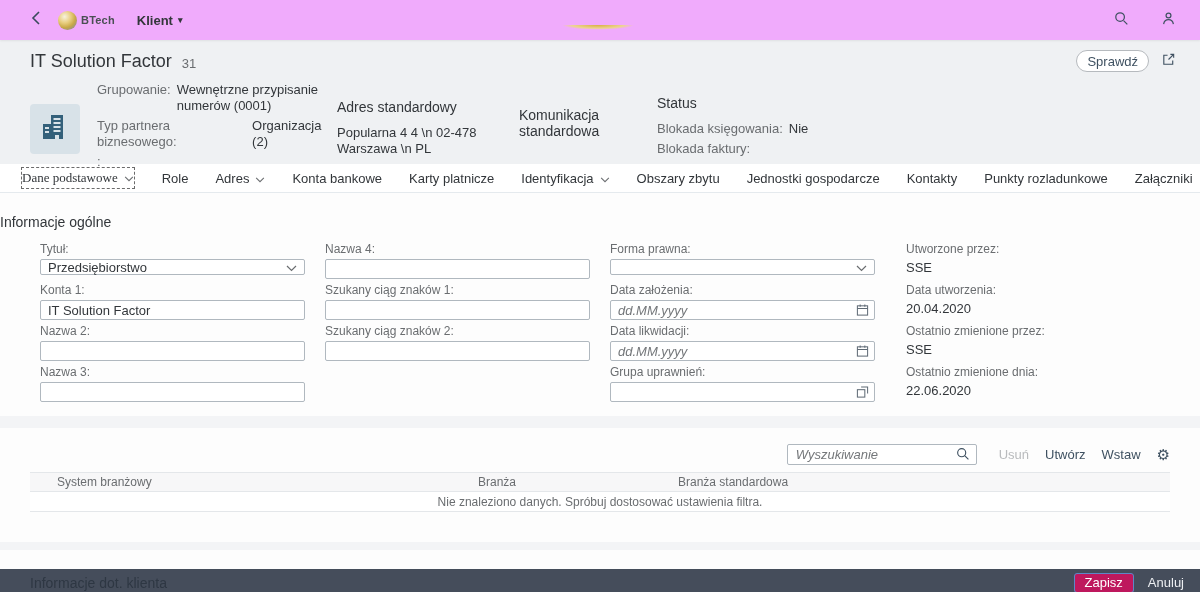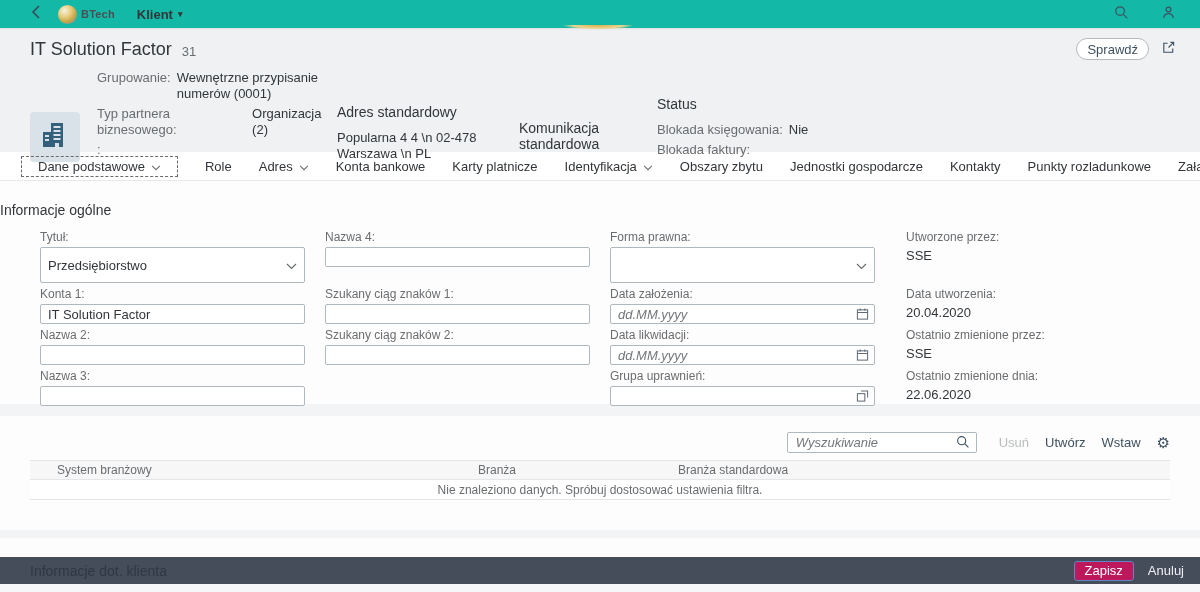--- a/index.html
+++ b/index.html
@@ -1,21 +1,21 @@
 <!DOCTYPE html>
 <html><head>
 <meta charset="utf-8">
 <style>
   * { margin:0; padding:0; box-sizing:border-box; }
   html,body { background:#e9ebee; }
   body { font-family:"Liberation Sans", sans-serif; color:#32363a; }
   .page { position:relative; width:1200px; height:592px; background:#f6f7f8; overflow:hidden; margin:0 auto; }
 
   
-  .shell { position:relative; height:28px; background:#14b8a6; display:flex; align-items:center;
+  .shell { position:relative; height:40px; background:#f0abfc; display:flex; align-items:center;
            padding:0 24px 0 30px; box-shadow:0 1px 2px rgba(0,0,0,.07); z-index:5; }
   .shell .back { display:flex; align-items:center; cursor:pointer; margin-right:16px; }
   .brand { display:flex; align-items:center; gap:4px; margin-right:22px; cursor:pointer; }
   .brand-sphere { width:19px; height:19px; border-radius:50%;
       background:radial-gradient(circle at 35% 30%, #f7f2df 0%, #e8cd7e 35%, #c8a847 60%, #8f8f8f 85%, #6f6f6f 100%); }
   .brand-name { font-size:11px; font-weight:bold; color:#4a4f54; letter-spacing:.2px; }
   .app-title { display:flex; align-items:center; gap:5px; font-size:13px; font-weight:bold; color:#32363a; cursor:pointer; }
   .app-title .caret { font-size:9px; color:#32363a; }
   .shell-right { margin-left:auto; display:flex; align-items:center; gap:32px; }
   .icon-btn { display:flex; align-items:center; justify-content:center; cursor:pointer; background:none; border:none; }
@@ -24,52 +24,52 @@
       border-radius:0 0 46px 46px / 0 0 6px 6px; }
 
   
   .obj-header { height:124px; background:#eff1f3; padding:0 24px 0 30px; }
   .title-row { height:42px; display:flex; align-items:center; }
   .obj-title { font-size:18px; color:#32363a; }
   .obj-counter { font-size:13px; color:#6a6d70; margin-left:10px; margin-top:4px; }
   .title-actions { margin-left:auto; display:flex; align-items:center; gap:12px; }
   .btn-outline { height:22px; padding:0 10px; background:#ffffff; border:1px solid #b6babe; border-radius:11px;
       font-size:13px; color:#3f5161; font-family:"Liberation Sans", sans-serif; cursor:pointer; }
-  .facets { display:flex; align-items:flex-end; }
+  .facets { display:flex; align-items:center; }
   .avatar { width:50px; height:50px; background:#d8e2e8; border-radius:4px; display:flex; align-items:center; justify-content:center; margin-top:2px; }
   .facet { font-size:13px; }
   .facet-1 { margin-left:17px; width:240px; }
   .kv { display:flex; gap:6px; margin-bottom:4px; line-height:16px; }
   .kv .k { color:#6a6d70; }
   .kv .v { color:#32363a; }
   .facet-2 { margin-left:0; width:182px; }
   .facet-3 { width:138px; }
   .facet-4 { width:260px; }
   .facet-title { font-size:14px; color:#32363a; margin-bottom:10px; line-height:16px; }
   .facet-text { color:#32363a; line-height:16px; }
 
   
   .tabbar { height:29px; background:#ffffff; display:flex; align-items:center; gap:27px;
             padding:0 30px; border-bottom:1px solid #e5eaee; }
   .tab { display:flex; align-items:center; gap:6px; font-size:13px; color:#32363a; cursor:pointer; white-space:nowrap; }
-  .tab.selected { border:1px dashed #6b6b6b; padding:2px 16px; margin-left:-9px; }
+  .tab.selected { border:1px dashed #6b6b6b; padding:2px 0; margin-left:-9px;font-family:Liberation Serif, serif; }
 
   
   .form-section { height:223px; background:#fdfdfd; padding-top:21px; }
   .section-title { font-size:14px; color:#32363a; }
   .form-grid { margin:12px 30px 0 40px; display:grid; grid-template-columns:265px 265px 265px 1fr;
                column-gap:20px; row-gap:4px; }
   .field-label { display:block; font-size:12px; color:#6a6d70; margin-bottom:3px; line-height:14px; }
   .control { position:relative; height:20px; }
   .control input { width:100%; height:20px; border:1px solid #b0b8bf; border-radius:2px; background:#fff;
       padding:0 7px; font-size:13px; color:#32363a; font-family:"Liberation Sans", sans-serif; }
   .control input::placeholder { font-style:italic; color:#74777a; opacity:1; }
   .control.has-icon input { padding-right:24px; }
   .ctl-icon { position:absolute; right:6px; top:50%; transform:translateY(-50%); display:flex; cursor:pointer; }
-  .select-box { height:36px; border:1px solid #b0b8bf; border-radius:2px; background:#fff; display:flex;
+  .select-box { height:16px; border:1px solid #b0b8bf; border-radius:2px; background:#fff; display:flex;
       align-items:center; justify-content:space-between; padding:0 7px; font-size:13px; cursor:pointer; }
   .ro-value { font-size:13px; color:#32363a; line-height:18px; margin-top:2px; }
   .col4 { padding-left:11px; }
 
   .gap-band { background:#f3f4f6; }
   .gap1 { height:12px; }
   .gap2 { height:8px; }
 
   
   .industries { height:114px; background:#fdfdfd; padding:10px 30px 0 30px; }

